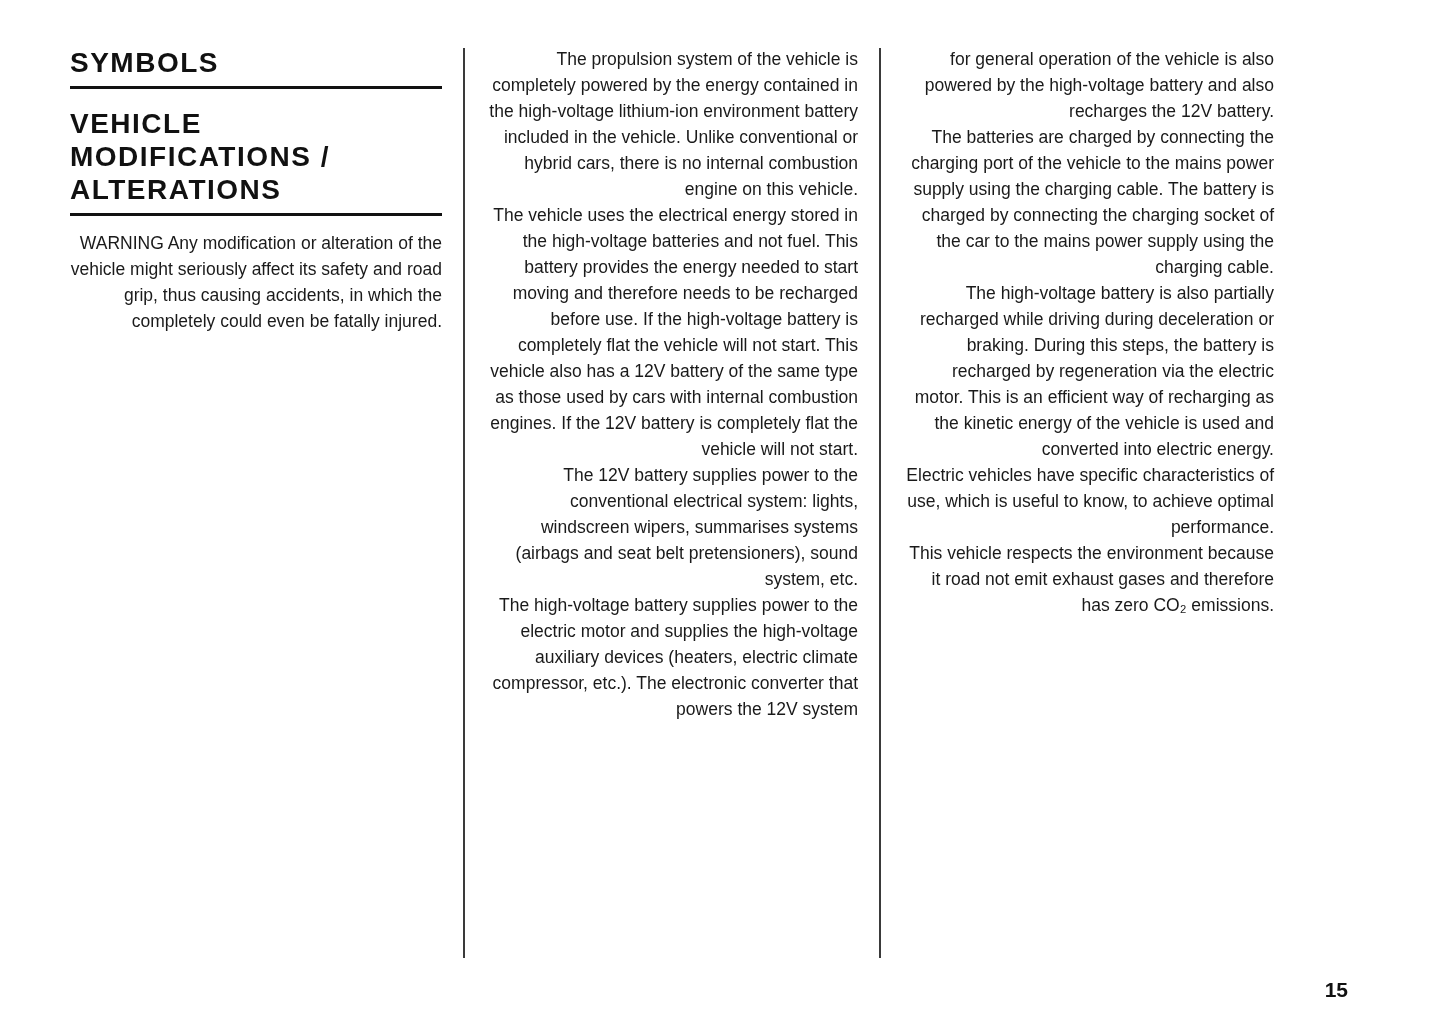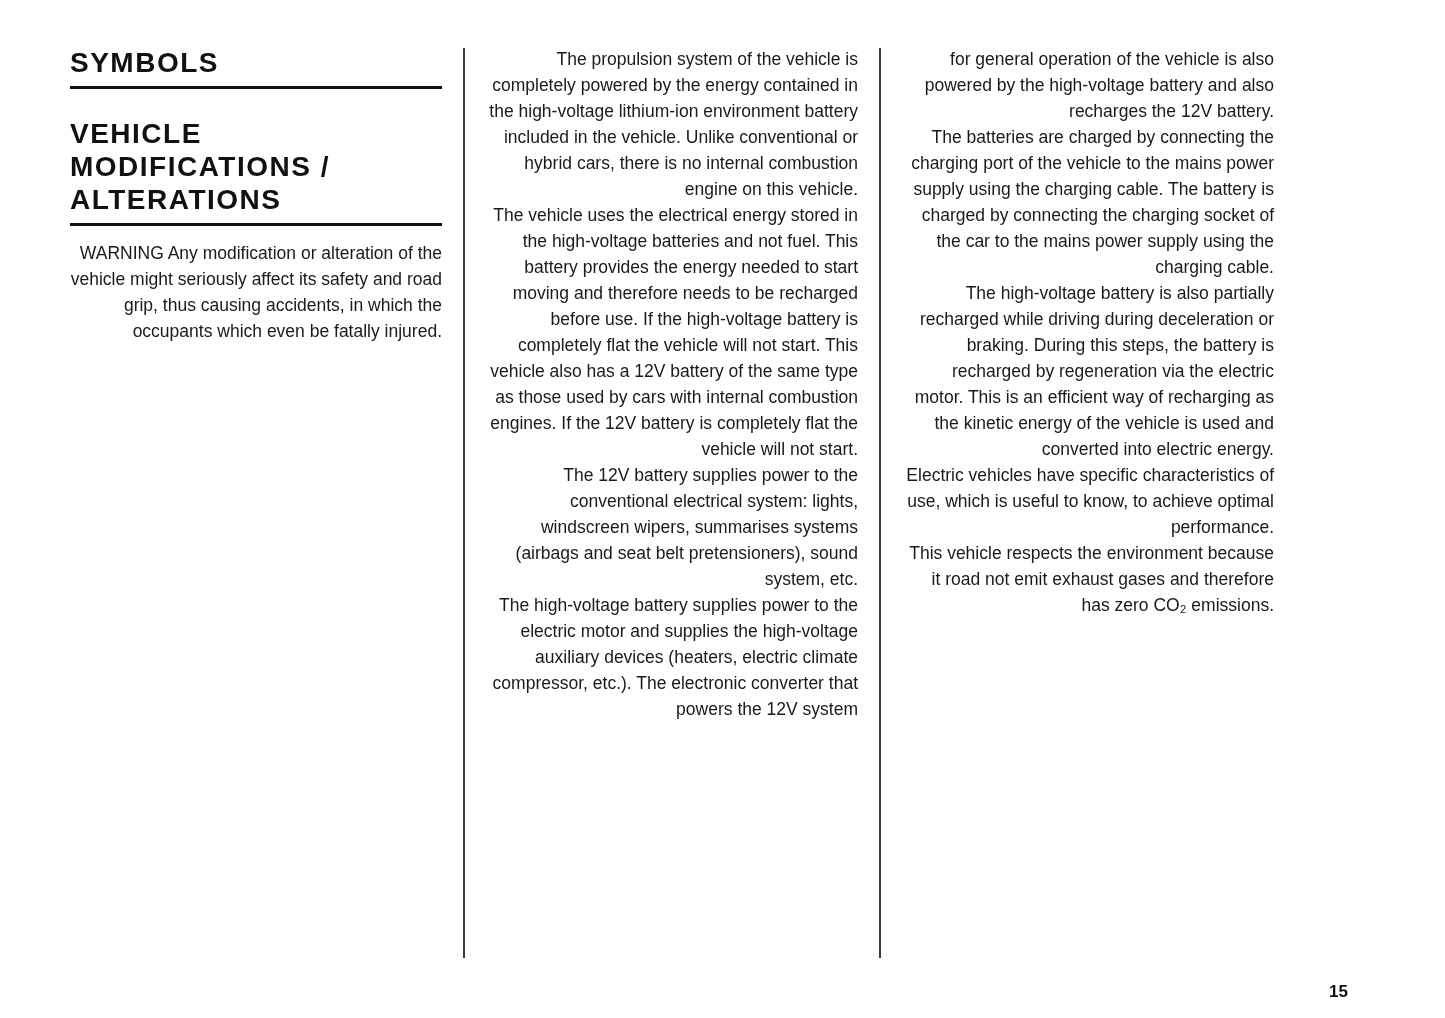--- a/index.html
+++ b/index.html
@@ -37,47 +37,47 @@
     font-weight: bold;
     letter-spacing: 1.5px;
     line-height: 33px;
     color: #111111;
     border-bottom: 3px solid #111111;
     padding-bottom: 7px;
     margin-bottom: 14px;
     text-transform: uppercase;
   }
   h2.heading.second {
-    margin-top: 28px;
+    margin-top: 18px;
   }
   .col p {
     font-size: 17.5px;
     line-height: 26px;
     color: #1a1a1a;
     text-align: right;
   }
   .page-number {
     position: absolute;
     right: 97px;
     bottom: 16px;
-    font-size: 17px;
+    font-size: 21px;
     font-weight: bold;
     color: #111111;
   }
 </style>
 </head>
 <body>
 
 <div class="page">
   <div class="columns">
 
     <div class="col">
       <h2 class="heading">SYMBOLS</h2>
       <h2 class="heading second">VEHICLE MODIFICATIONS / ALTERATIONS</h2>
-      <p>WARNING Any modification or alteration of the vehicle might seriously affect its safety and road grip, thus causing accidents, in which the occupants which even be fatally injured.</p>
+      <p>WARNING Any modification or alteration of the vehicle might seriously affect its safety and road grip, thus causing accidents, in which the completely could even be fatally injured.</p>
     </div>
 
     <div class="divider"></div>
 
     <div class="col">
       <p>The propulsion system of the vehicle is completely powered by the energy contained in the high-voltage lithium-ion environment battery included in the vehicle. Unlike conventional or hybrid cars, there is no internal combustion engine on this vehicle.</p>
       <p>The vehicle uses the electrical energy stored in the high-voltage batteries and not fuel. This battery provides the energy needed to start moving and therefore needs to be recharged before use. If the high-voltage battery is completely flat the vehicle will not start. This vehicle also has a 12V battery of the same type as those used by cars with internal combustion engines. If the 12V battery is completely flat the vehicle will not start.</p>
       <p>The 12V battery supplies power to the conventional electrical system: lights, windscreen wipers, summarises systems (airbags and seat belt pretensioners), sound system, etc.</p>
       <p>The high-voltage battery supplies power to the electric motor and supplies the high-voltage auxiliary devices (heaters, electric climate compressor, etc.). The electronic converter that powers the 12V system</p>
     </div>

